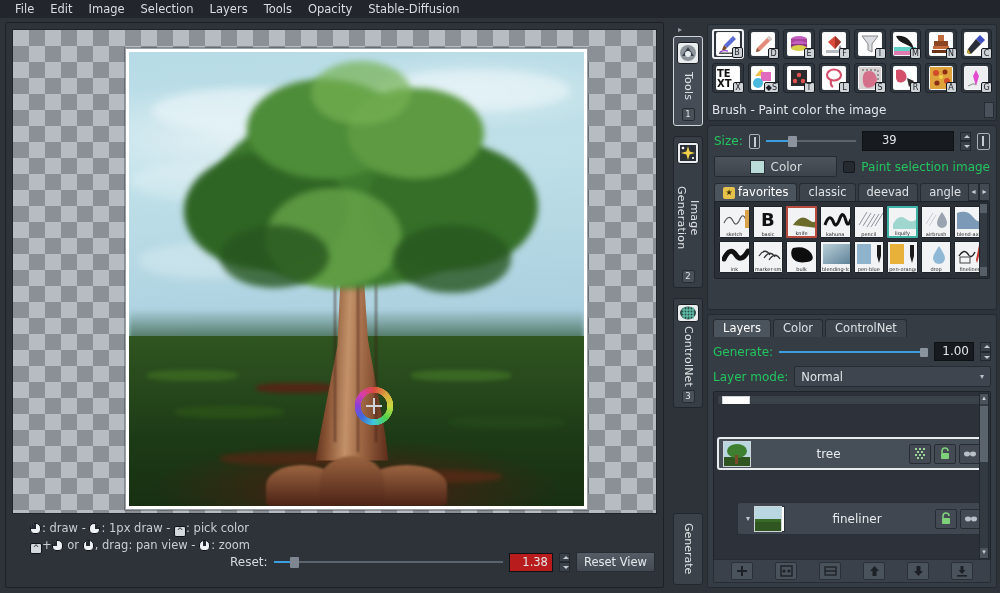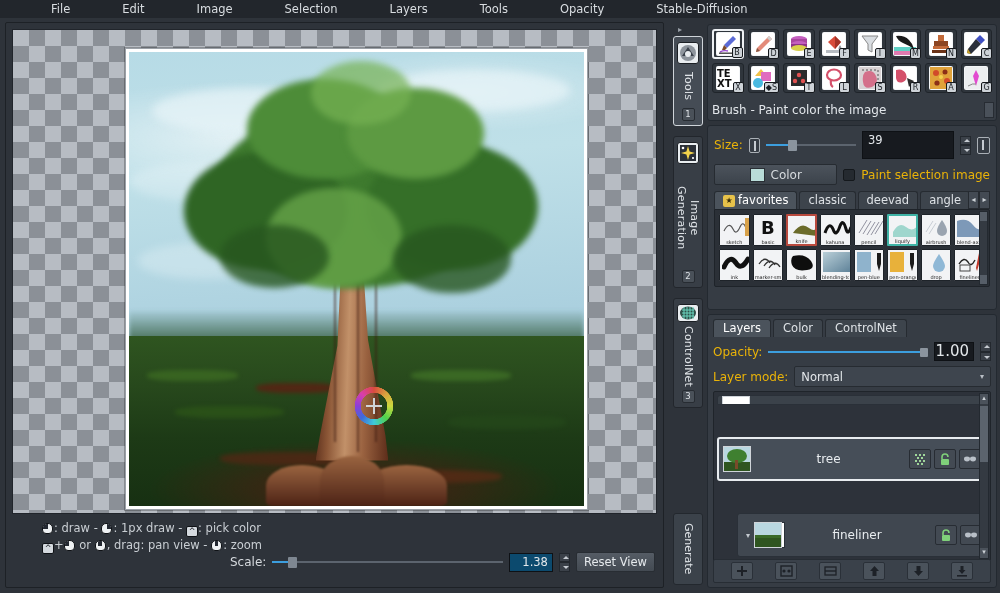--- a/index.html
+++ b/index.html
@@ -12,21 +12,21 @@
   }
   #app { position: relative; width: 1000px; height: 593px; background: #2e333a; }
 
   
   #menubar {
     position: absolute; left: 0; top: 0; width: 1000px; height: 18px;
     background: #22262c; display: flex; align-items: center; padding-left: 7px;
   }
   .menu-item {
     padding: 1px 8px 2px 8px; font-size: 11.5px; color: #d9dde1;
-    line-height: 14px; cursor: default; border-radius: 2px; margin-left: 36px;
+    line-height: 14px; cursor: default; border-radius: 2px;
   }
 
   
   #canvas-panel {
     position: absolute; left: 5px; top: 22px; width: 659px; height: 566px;
     background: #2e333a; border: 1px solid #1d2126;
     border-radius: 2px;
   }
   #canvas-viewport {
     position: absolute; left: 6px; top: 6px; width: 645px; height: 485px;
@@ -99,21 +99,21 @@
   #brush-cross:before, #brush-cross:after {
     content:''; position:absolute; background:#cfd4d8;
   }
   #brush-cross:before { left: 8px; top: 1px; width: 2px; height: 16px; }
   #brush-cross:after  { left: 1px; top: 8px; width: 16px; height: 2px; }
 
   
   #statusbar {
     position: absolute; left: 6px; top: 495px; width: 645px; height: 64px;
   }
-  #help-text { position: absolute; left: 30px; top: 2px; width: 200px; line-height: 16px; font-size: 11.5px; color:#c9ced3; }
+  #help-text { position: absolute; left: 18px; top: 2px; width: 200px; line-height: 16px; font-size: 11.5px; color:#c9ced3; }
   #help-text .ln { white-space: nowrap; }
   .mglyph {
     display:inline-block; width:11px; height:11px; vertical-align:-2px;
     border-radius: 5px 5px 4px 4px; border:1px solid #0f1216; margin-right:1px;
     background:#eef1f3; position: relative; overflow:hidden;
   }
   .mglyph i { position:absolute; background:#232831; }
   .mg-left i  { left:0; top:0; width:50%; height:52%; }
   .mg-right i { right:0; top:0; width:50%; height:52%; }
   .mg-mid i   { left:30%; top:0; width:40%; height:52%; }
@@ -126,21 +126,21 @@
   #scale-row {
     position: absolute; left: 218px; top: 33px; width: 425px; height: 22px;
     display: flex; align-items: center; gap: 6px;
   }
   #scale-label { font-size: 12px; color:#d6dade; }
   #scale-slider { position: relative; flex: 1; height: 14px; }
   #scale-slider .track { position:absolute; left:0; right:0; top:6px; height:2px; background:#5c646e; }
   #scale-slider .fill  { position:absolute; left:0; top:6px; width:16px; height:2px; background:#3c9ede; }
   #scale-slider .knob  { position:absolute; left:16px; top:2px; width:9px; height:11px; background:#7e8791; border-radius:1px; }
   #scale-value {
-    width: 44px; height: 19px; background:#0c4a6e; border:1px solid #0e1115;
+    width: 44px; height: 19px; background:#b91c1c; border:1px solid #0e1115;
     color:#e3e7ea; font-size:11.5px; text-align:right; padding-right:4px; line-height:17px;
   }
   .spinner { width:11px; height:19px; display:flex; flex-direction:column; }
   .spinner i { flex:1; position:relative; background:#3b4149; border:1px solid #23282e; }
   .spinner i:before {
     content:''; position:absolute; left:3px; top:2px;
     border-left:3px solid transparent; border-right:3px solid transparent;
   }
   .spinner i:first-child:before { border-bottom:3px solid #c5cad0; }
   .spinner i:last-child:before  { border-top:3px solid #c5cad0; top:3px; }
@@ -207,33 +207,33 @@
     position:absolute; left: 4px; bottom: 3px; font-size: 12px; color:#e2e6ea;
   }
   #tool-scroll {
     position:absolute; right:2px; bottom:2px; width:10px; height:16px;
     background:#4a515a; border:1px solid #272c33;
   }
 
   
   #brush-box { position:absolute; left:0; top:101px; width:290px; height:185px; padding:5px 6px; }
   .row { display:flex; align-items:center; gap:6px; margin-bottom:5px; }
-  .lbl { font-size:12px; color:#eab308; }
+  .lbl { font-size:12px; color:#22c55e; }
   .sz-glyph {
     width:11px; height:15px; border:1px solid #aab0b6; border-radius:2px;
     display:inline-block; position:relative; background:#363c44;
   }
   .sz-glyph:after { content:''; position:absolute; left:4px; top:2px; width:2px; height:10px; background:#c6cbd1; }
   #size-slider { position:relative; flex:1; height:14px; }
   #size-slider .track { position:absolute; left:0; right:0; top:6px; height:2px; background:#5c646e; }
   #size-slider .fill { position:absolute; left:0; top:6px; width:22px; height:2px; background:#3c9ede; }
   #size-slider .knob { position:absolute; left:22px; top:2px; width:9px; height:11px; background:#8b949e; border-radius:1px; }
   #size-value {
-    width: 92px; height:28px; background:#171a1f; border:1px solid #0e1115;
-    color:#e3e7ea; font-size:11.5px; padding-left:5px; line-height:17px;
+    width: 92px; height:20px; background:#171a1f; border:1px solid #0e1115;
+    color:#e3e7ea; font-size:11.5px; padding-left:19px; line-height:17px;
   }
   #color-btn {
     flex:1; height:21px; background: linear-gradient(180deg,#4c535c,#3c434b);
     border:1px solid #262b31; border-radius:2px;
     display:flex; align-items:center; justify-content:center; gap:6px;
   }
   #color-swatch { width:15px; height:14px; border:1px solid #2a2f35; }
   .chk {
     width:12px; height:12px; background:#252a30; border:1px solid #14181c; border-radius:2px;
   }
@@ -282,36 +282,36 @@
     background:#3d444c; border:1px solid #262b31; border-bottom:none; border-radius:3px 3px 0 0; margin-right:2px;
   }
   .ltab.active { background:#4b535c; color:#fff; }
   #opacity-row { display:flex; align-items:center; gap:6px; margin-bottom:5px; }
   #opacity-slider { position:relative; flex:1; height:14px; }
   #opacity-slider .track { position:absolute; left:0; right:0; top:6px; height:2px; background:#5c646e; }
   #opacity-slider .fill { position:absolute; left:0; right:6px; top:6px; height:2px; background:#3c9ede; }
   #opacity-slider .knob { position:absolute; right:0; top:3px; width:8px; height:9px; background:#8b949e; border-radius:1px; }
   #opacity-value {
     width:40px; height:19px; background:#171a1f; border:1px solid #0e1115;
-    color:#e3e7ea; font-size:15px; text-align:right; padding-right:4px; line-height:17px;
+    color:#e3e7ea; font-size:12px; text-align:right; padding-right:4px; line-height:17px;
   }
   #mode-row { display:flex; align-items:center; gap:6px; margin-bottom:4px; }
   #mode-select {
     flex:1; height:21px; background:#3e454e; border:1px solid #262b31; border-radius:2px;
     display:flex; align-items:center; padding:0 6px; font-size:11.5px; color:#e3e7ea;
     justify-content:space-between;
   }
   #mode-select .caret { font-size:8px; color:#b9bfc6; }
 
   #layer-list {
     position:relative; height:170px; background:#2d323a; border:1px solid #1f242a;
     border-radius:2px; overflow:hidden; padding:3px;
   }
   .layer-row {
-    display:flex; align-items:center; height:44px; margin-bottom:4px;
+    display:flex; align-items:center; height:33px; margin-bottom:4px;
     background:#3b424a; border:1px solid #2a3038; border-radius:3px; padding:0 4px;margin-top:32px;
   }
   .layer-row.selected { background:#464e58; border:2px solid #e8ecef; }
   .layer-row.group { background:#404750; }
   .layer-thumb {
     width:28px; height:26px; border:1px solid #cfd4d9; background:#fff; overflow:hidden;
     position:relative; flex:none;
   }
   .layer-thumb.stacked { box-shadow: 3px 0 0 -1px #fff, 3px 0 0 0 #2a3038; }
   .layer-name { flex:1; text-align:center; font-size:12px; color:#e8ecef; }
@@ -413,21 +413,21 @@
           <span class="mglyph mg-right"><i></i></span>: 1px draw -
           <span class="kglyph">^</span>: pick color
         </div>
         <div class="ln">
           <span class="kglyph">^</span>+<span class="mglyph mg-left"><i></i></span> or <span class="mglyph mg-mid"><i></i></span>, drag: pan view -
           <span class="mglyph mg-mid"><i></i></span>: zoom
         </div>
       </div>
 
       <div id="scale-row">
-        <span id="scale-label">Scale:</span>
+        <span id="scale-label">Reset:</span>
         <div id="scale-slider">
           <div class="track"></div>
             <div class="fill"></div>
             <div class="knob"></div>
         </div>
         <div id="scale-value">1.38</div>
         <div class="spinner">
             <i></i>
             <i></i>
           </div>
@@ -852,21 +852,21 @@
     </div>
 
     <div id="layers-box" class="dock-box">
       <div id="layer-tabs">
         <div class="ltab active">Layers</div>
         <div class="ltab">Color</div>
         <div class="ltab">ControlNet</div>
       </div>
 
       <div id="opacity-row">
-        <span class="lbl">Opacity:</span>
+        <span class="lbl">Generate:</span>
         <div id="opacity-slider">
           <div class="track"></div>
             <div class="fill"></div>
             <div class="knob"></div>
         </div>
         <div id="opacity-value">1.00</div>
         <div class="spinner">
             <i></i>
             <i></i>
           </div>

